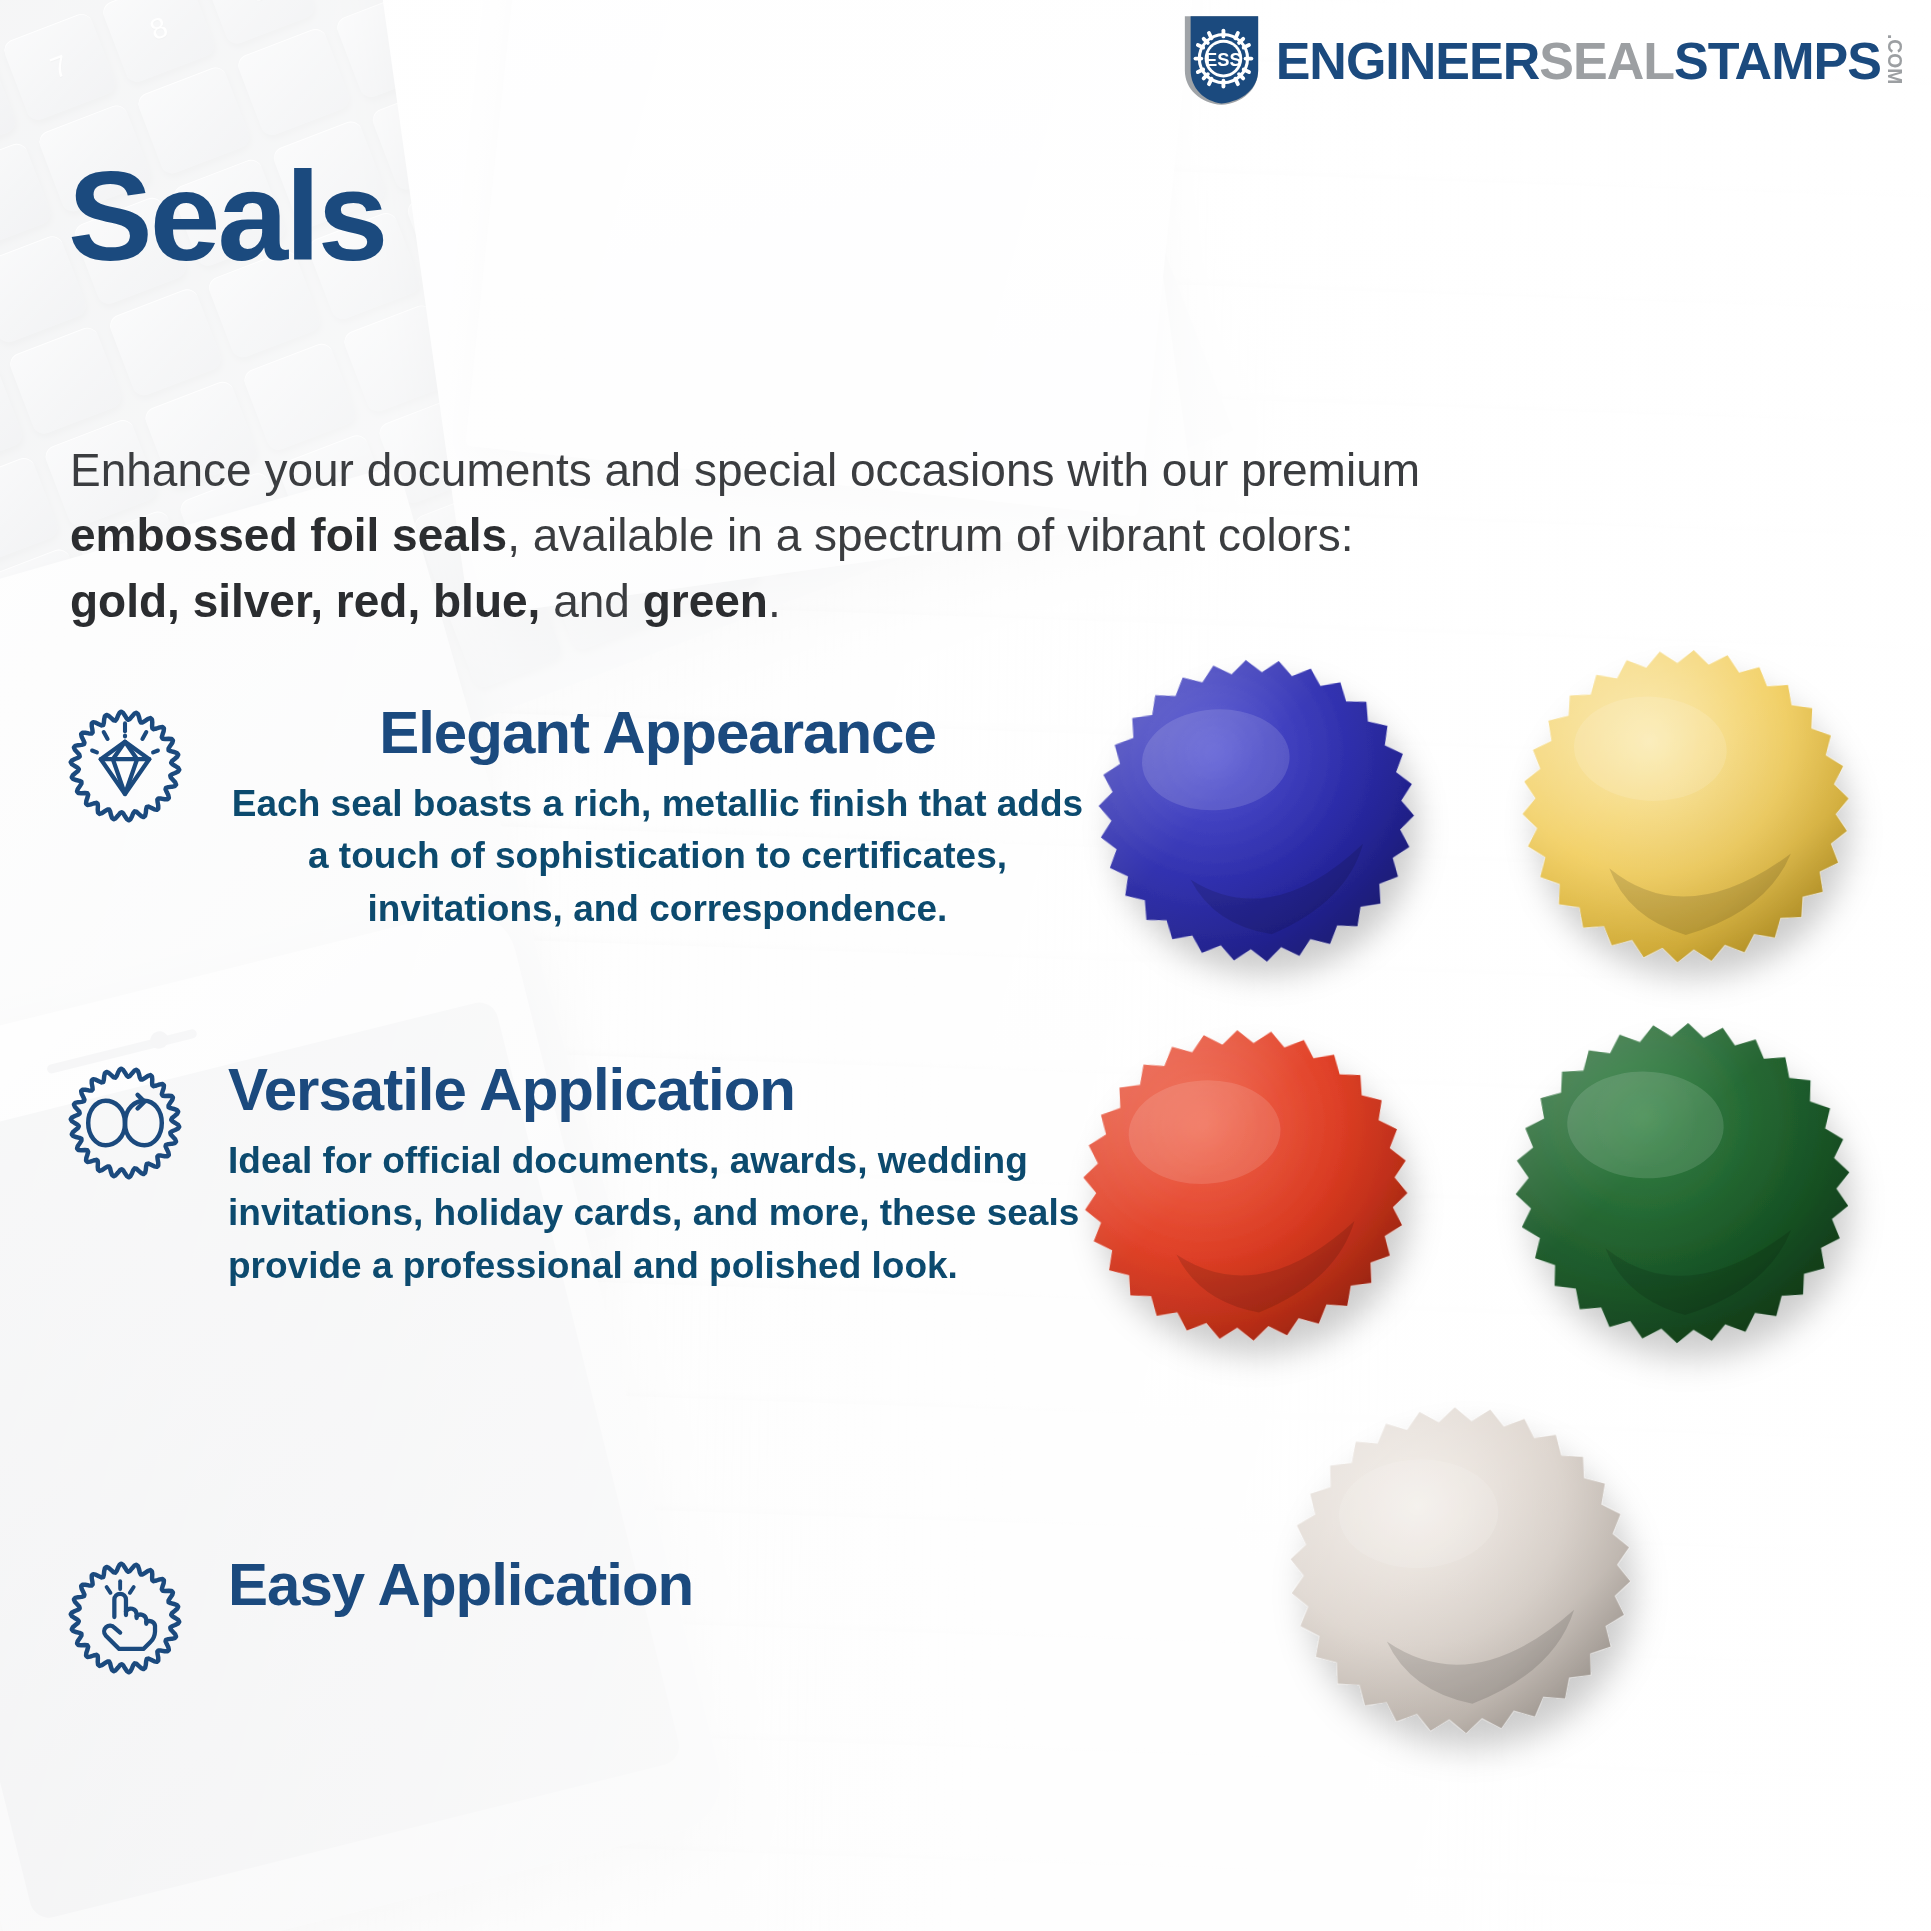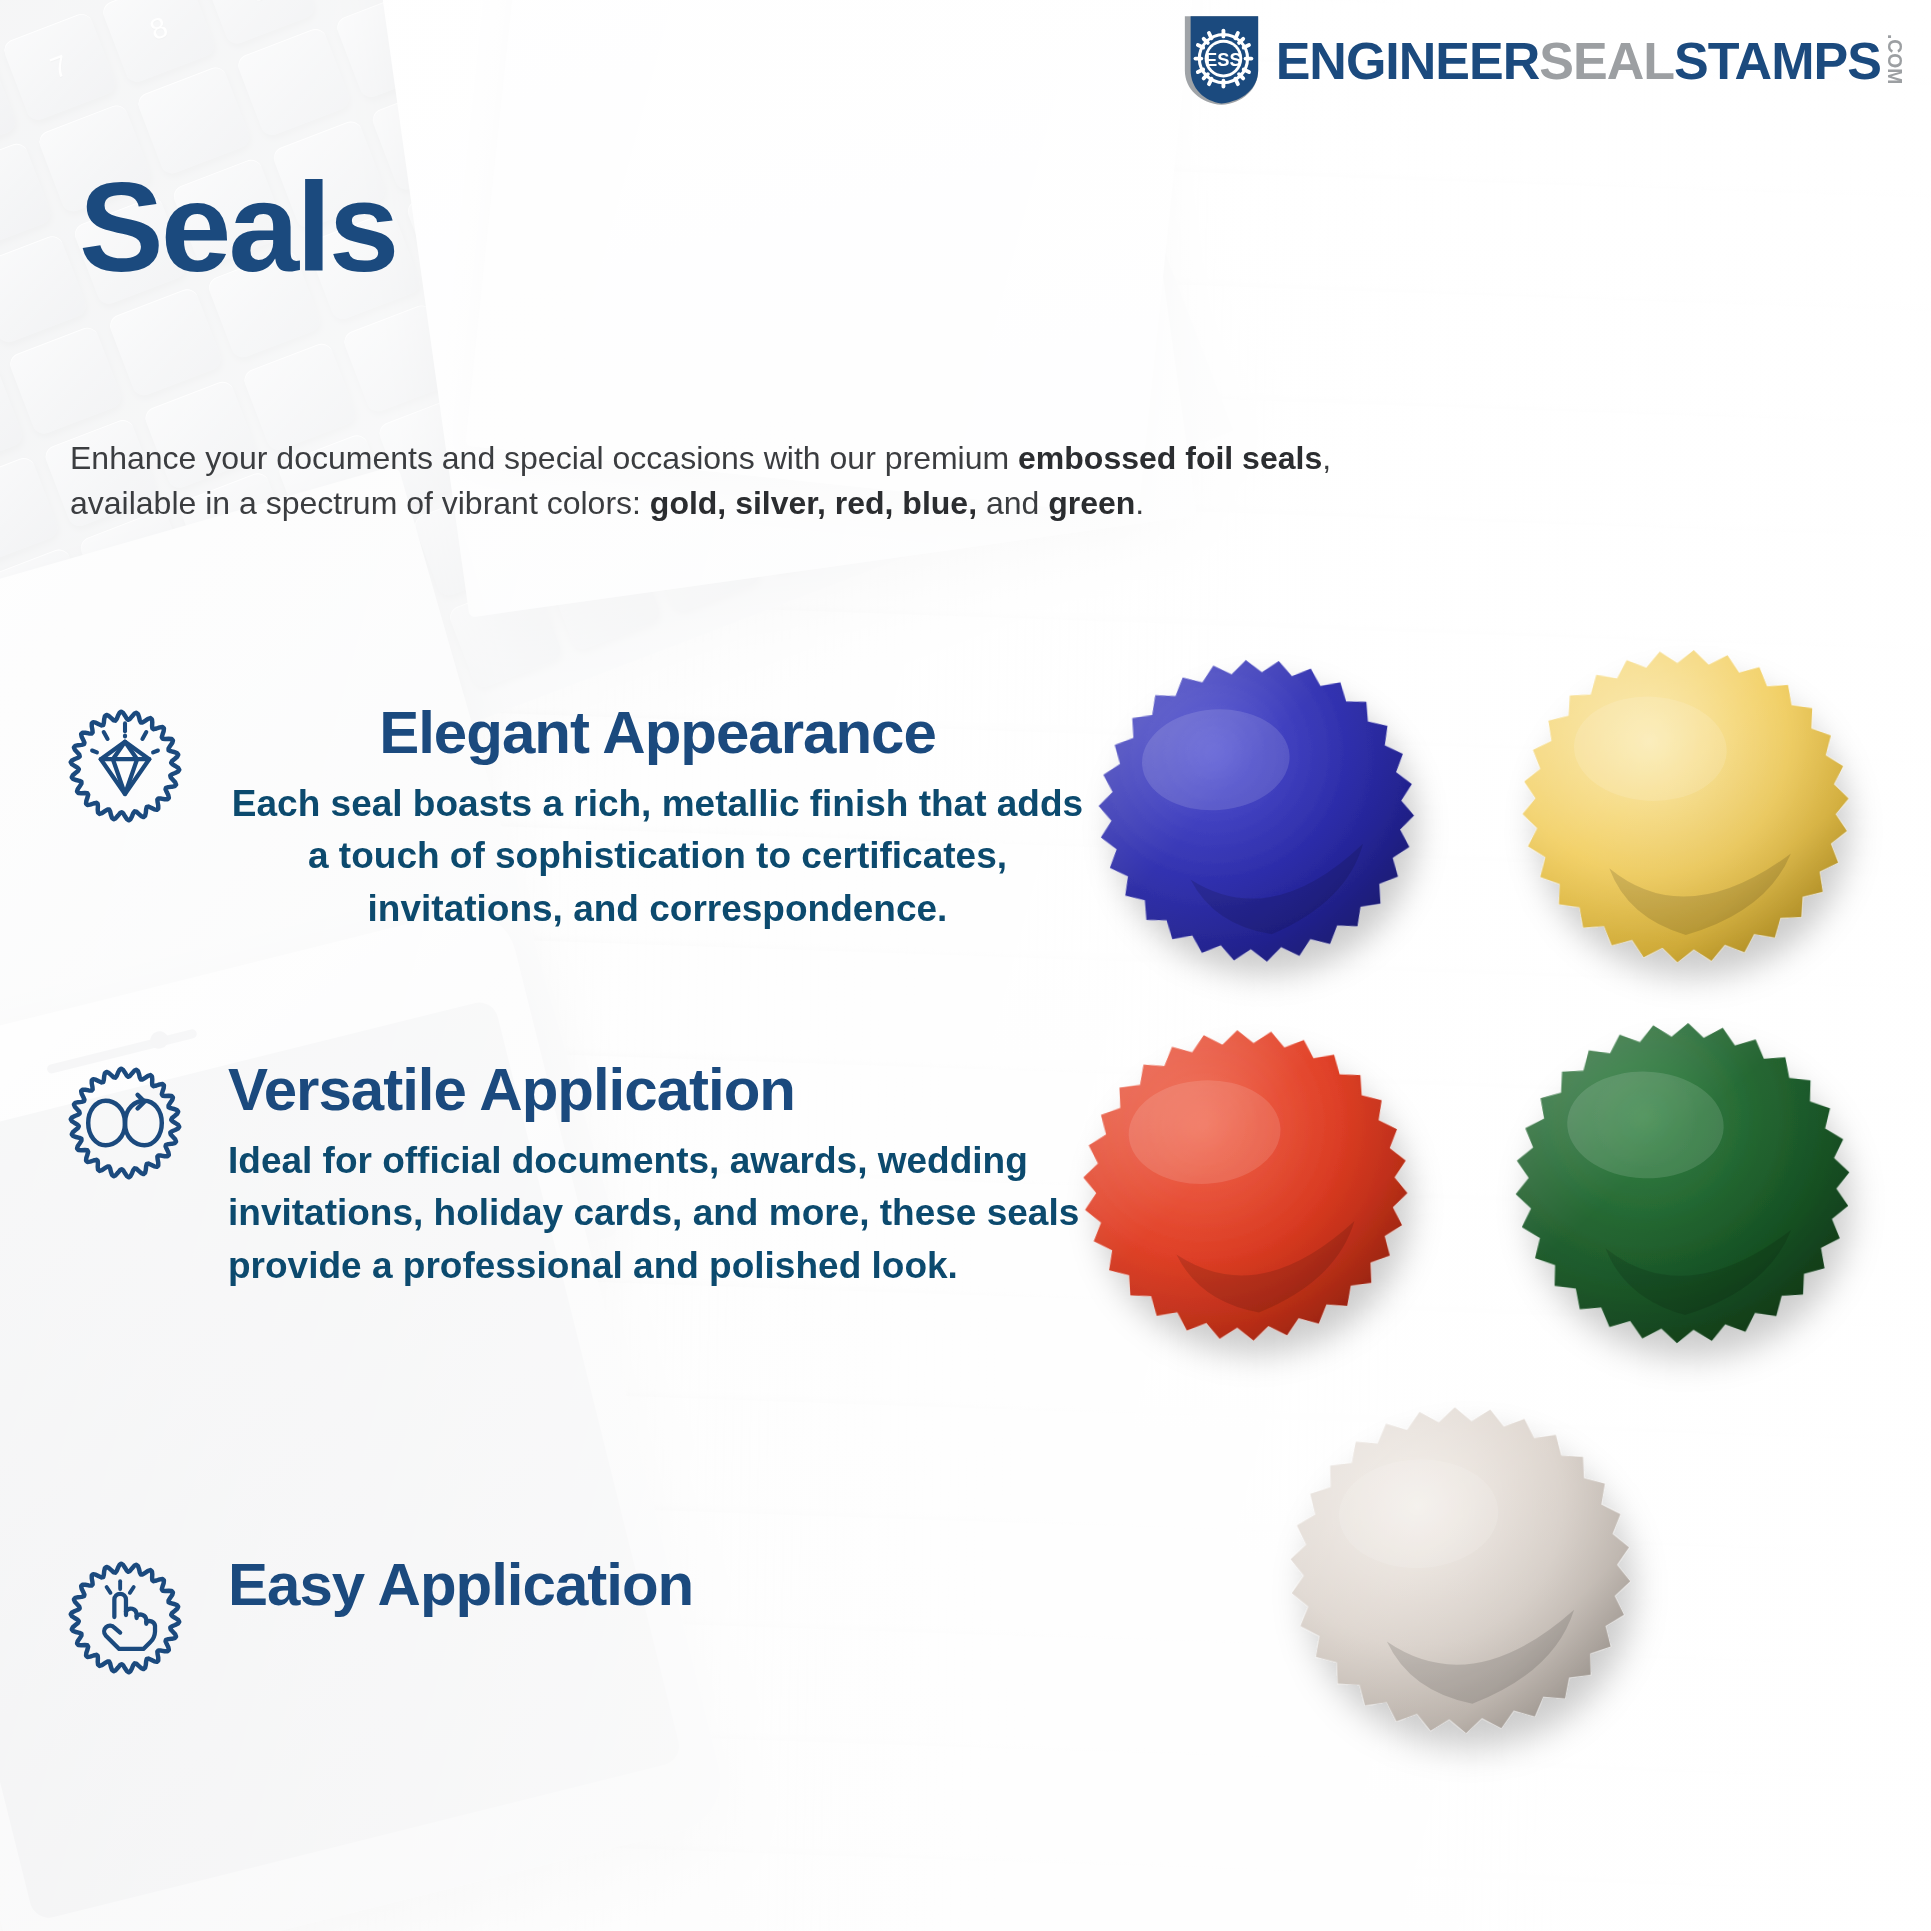--- a/index.html
+++ b/index.html
@@ -131,27 +131,27 @@
     writing-mode:vertical-rl;
     font-size:19.3px;font-weight:bold;color:#9c9fa2;letter-spacing:0px;
     margin-left:3.9px;margin-bottom:1.9px;line-height:1;
   }
 
   h1.t1{
     position:absolute;left:70px;top:42px;margin:0;
     font-size:93px;font-weight:300;color:#2f3133;letter-spacing:-1px;
   }
   h1.t2{
-    position:absolute;left:68px;top:143px;margin:11px;
+    position:absolute;left:68px;top:143px;margin:0;
     font-size:127px;font-weight:bold;color:#1b4a7e;letter-spacing:-2.9px;
   }
 
   .subtitle{
-    position:absolute;left:70px;top:404px;width:1381px;
-    font-size:32px;line-height:1.42;color:#3b3d40;font-weight:300;
+    position:absolute;left:70px;top:392px;width:1381px;
+    font-size:46px;line-height:1.42;color:#3b3d40;font-weight:300;
   }
   .subtitle b{font-weight:bold;color:#2b2d30;}
 
   
   .feature{position:absolute;left:64px;width:1023px;}
   .f1{top:701px;text-align:center;}
   .f2{top:1058px;}
   .f3{top:1553px;}
 
   .badge{

